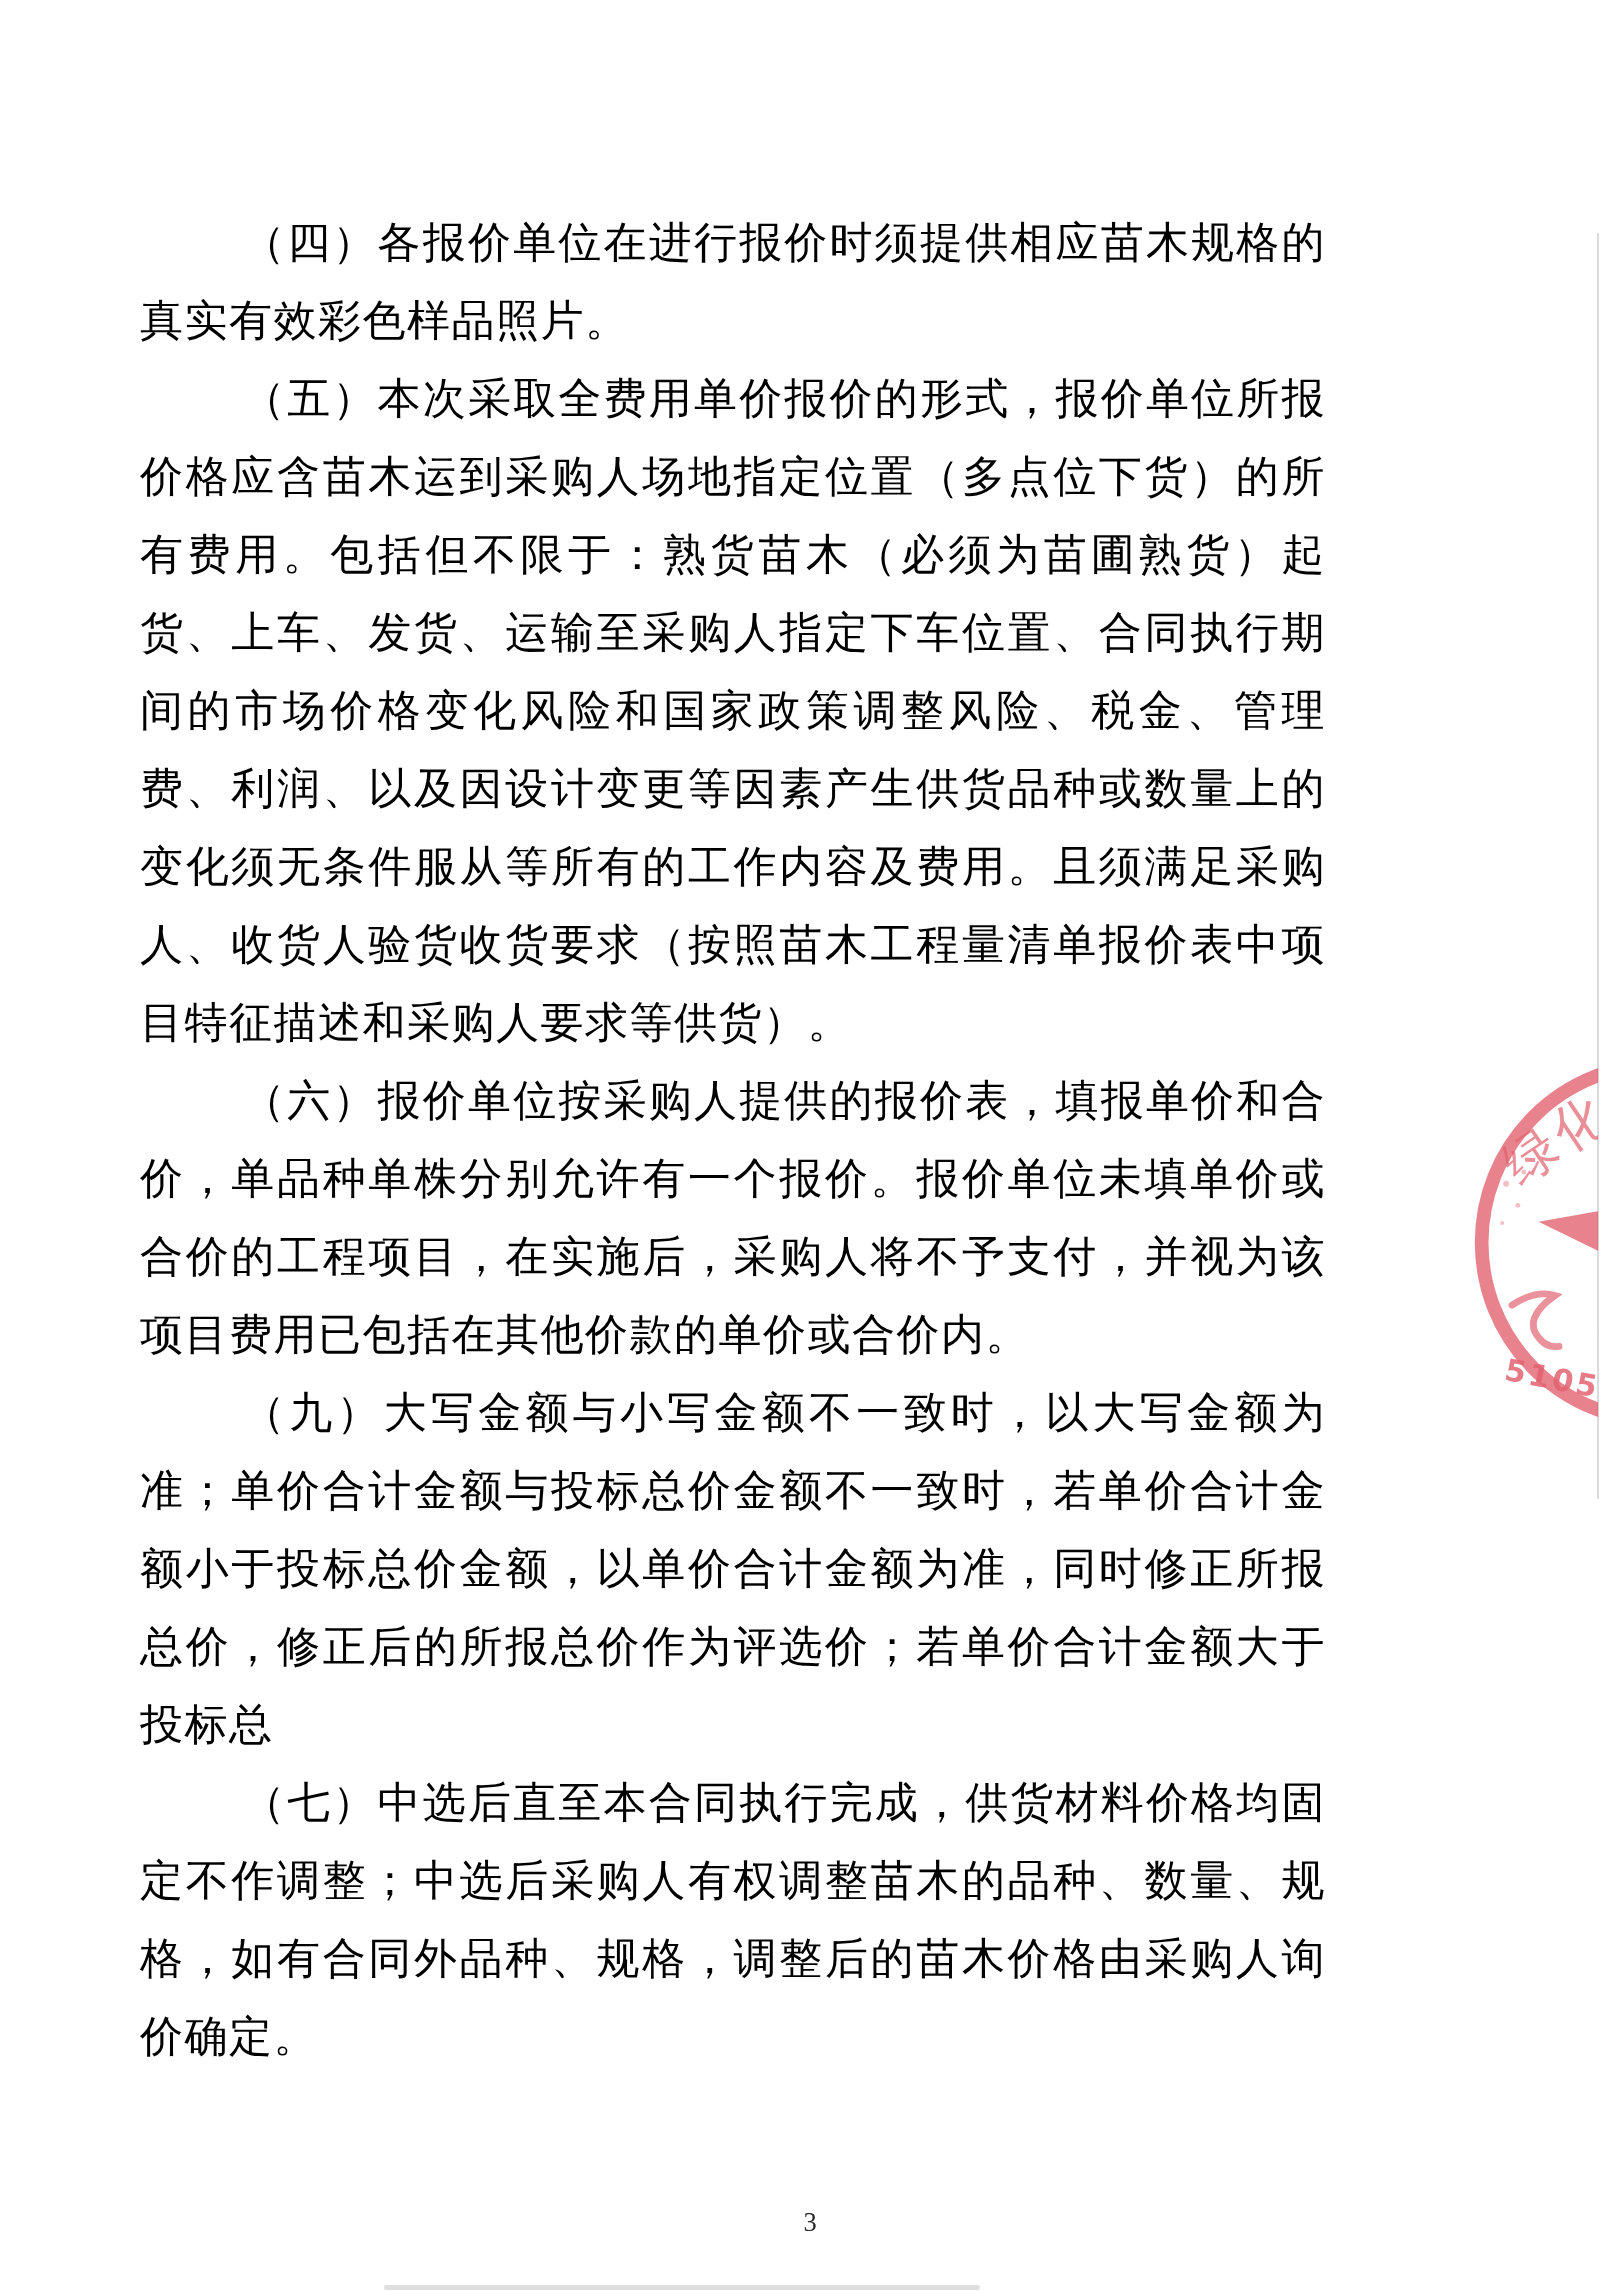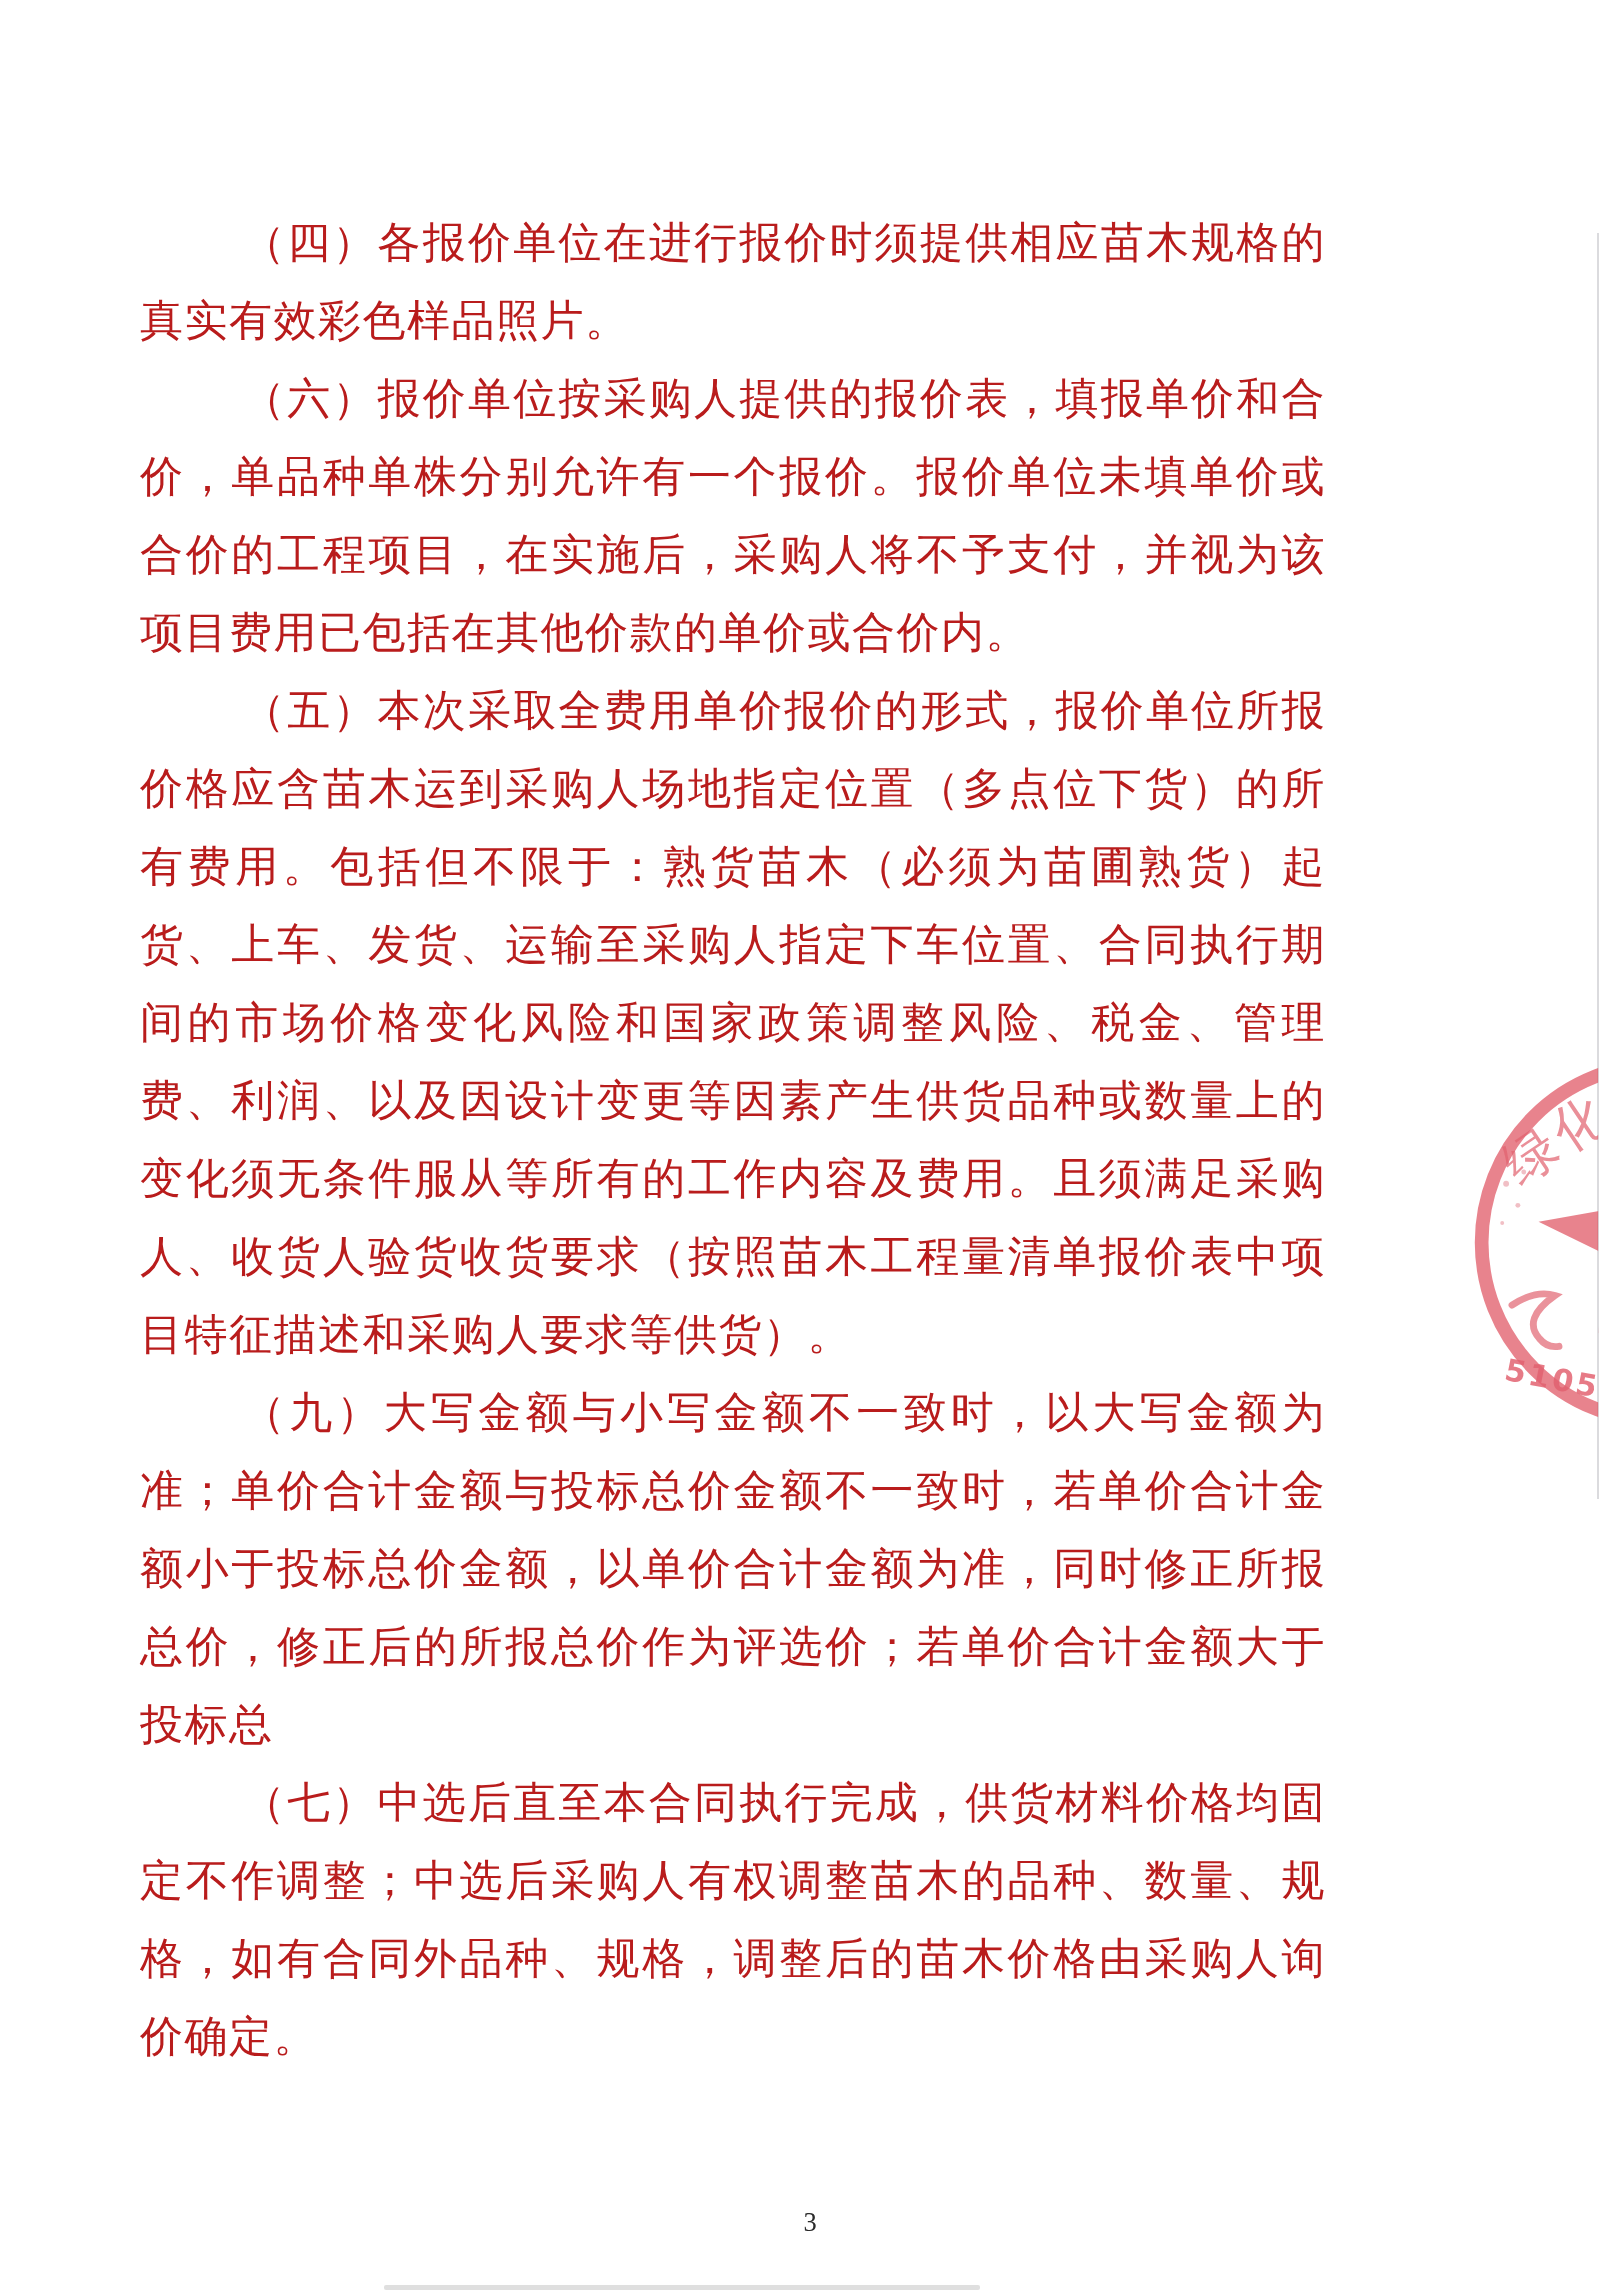--- a/index.html
+++ b/index.html
@@ -7,21 +7,21 @@
     position:relative;
     width:1620px;height:2292px;
     margin:0 auto;
     background:#ffffff;
     overflow:hidden;
     font-family:"Liberation Serif","DejaVu Serif",serif;
   }
   .doc{
     position:absolute;
     left:140px;top:204px;width:1186px;
-    color:#b91c1c;
+    color:#000000;
     font-size:43px;
     line-height:78px;
     letter-spacing:1.5px;
     text-align:justify;
     text-justify:inter-character;
   }
   .doc p{margin:0;text-indent:102px;}
   .page-number{
     position:absolute;
     left:0;right:0;top:2207px;
@@ -52,22 +52,22 @@
     border-radius:2px;
   }
 </style>
 </head>
 <body>
 
 <div class="page">
 
   <div class="doc" id="doc-body">
       <p>（四）各报价单位在进行报价时须提供相应苗木规格的真实有效彩色样品照片。</p>
+      <p>（五）本次采取全费用单价报价的形式，报价单位所报价格应含苗木运到采购人场地指定位置（多点位下货）的所有费用。包括但不限于：熟货苗木（必须为苗圃熟货）起货、上车、发货、运输至采购人指定下车位置、合同执行期间的市场价格变化风险和国家政策调整风险、税金、管理费、利润、以及因设计变更等因素产生供货品种或数量上的变化须无条件服从等所有的工作内容及费用。且须满足采购人、收货人验货收货要求（按照苗木工程量清单报价表中项目特征描述和采购人要求等供货）。</p>
       <p>（六）报价单位按采购人提供的报价表，填报单价和合价，单品种单株分别允许有一个报价。报价单位未填单价或合价的工程项目，在实施后，采购人将不予支付，并视为该项目费用已包括在其他价款的单价或合价内。</p>
-      <p>（五）本次采取全费用单价报价的形式，报价单位所报价格应含苗木运到采购人场地指定位置（多点位下货）的所有费用。包括但不限于：熟货苗木（必须为苗圃熟货）起货、上车、发货、运输至采购人指定下车位置、合同执行期间的市场价格变化风险和国家政策调整风险、税金、管理费、利润、以及因设计变更等因素产生供货品种或数量上的变化须无条件服从等所有的工作内容及费用。且须满足采购人、收货人验货收货要求（按照苗木工程量清单报价表中项目特征描述和采购人要求等供货）。</p>
       <p>（九）大写金额与小写金额不一致时，以大写金额为准；单价合计金额与投标总价金额不一致时，若单价合计金额小于投标总价金额，以单价合计金额为准，同时修正所报总价，修正后的所报总价作为评选价；若单价合计金额大于投标总</p>
       <p>（七）中选后直至本合同执行完成，供货材料价格均固定不作调整；中选后采购人有权调整苗木的品种、数量、规格，如有合同外品种、规格，调整后的苗木价格由采购人询价确定。</p>
     </div>
 
   <div class="edge-line"></div>
 
   <svg class="stamp-svg" viewBox="1430 1055 223 430">
     <defs>
       <clipPath id="edgeclip">
         <rect x="1430" y="1055" width="200" height="430"></rect>

